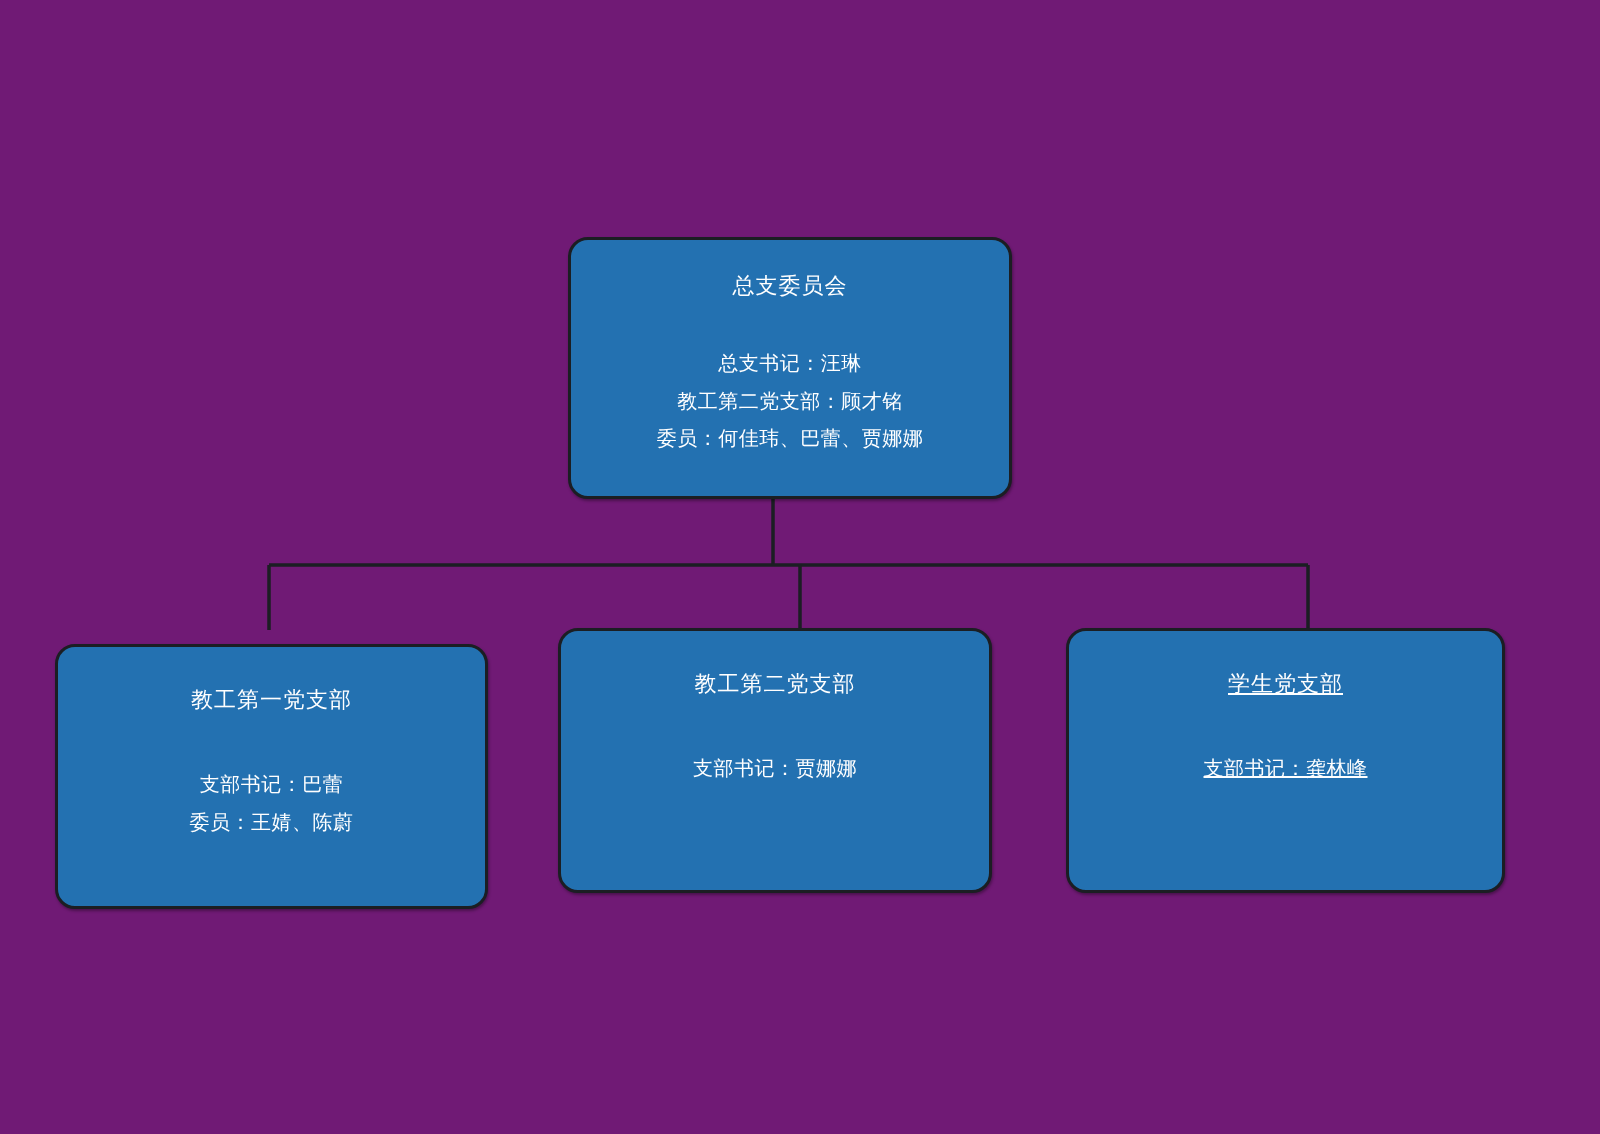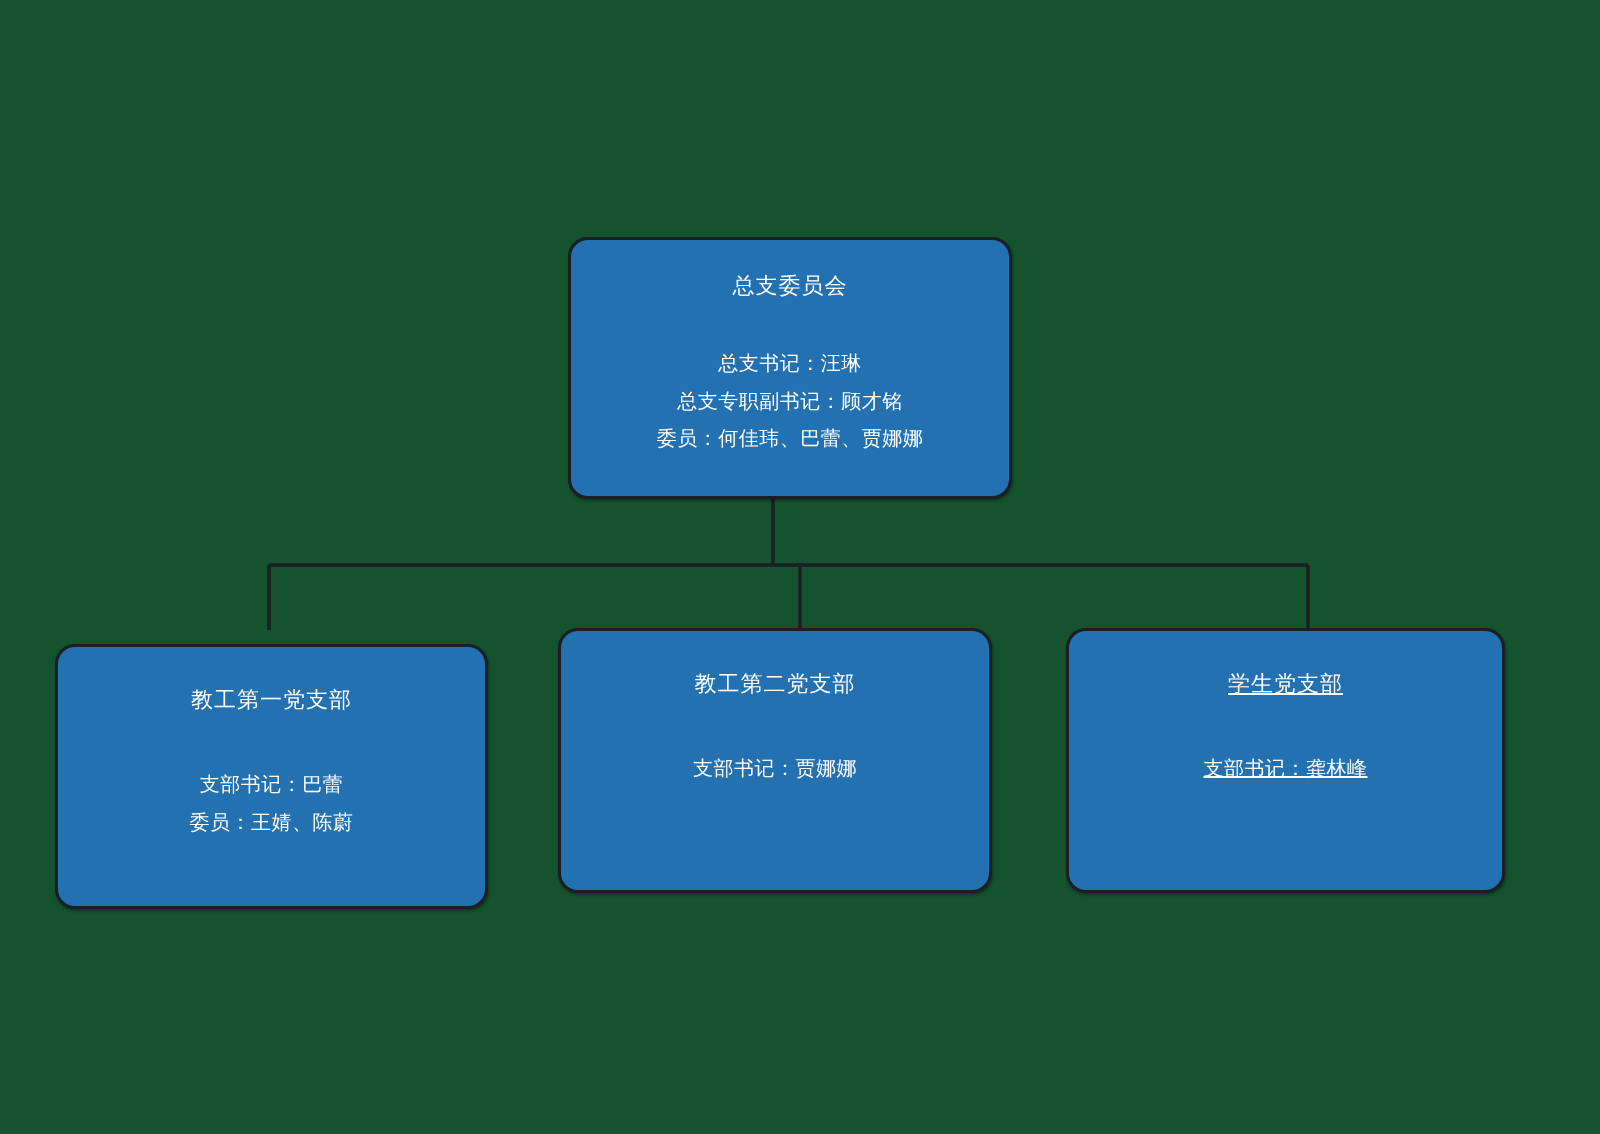--- a/index.html
+++ b/index.html
@@ -4,21 +4,21 @@
 <style>
   html, body {
     margin: 0;
     padding: 0;
     background: #ffffff;
   }
   .canvas {
     position: relative;
     width: 1600px;
     height: 1134px;
-    background: #14532d;
+    background: #701a75;
     font-family: "DejaVu Sans", "Liberation Sans", sans-serif;
     overflow: hidden;
   }
   .connectors {
     position: absolute;
     left: 0;
     top: 0;
     width: 1600px;
     height: 1134px;
   }
@@ -71,21 +71,21 @@
     <line x1="269" y1="565" x2="1308" y2="565"></line>
     <line x1="269" y1="565" x2="269" y2="630"></line>
     <line x1="800" y1="565" x2="800" y2="630"></line>
     <line x1="1308" y1="565" x2="1308" y2="630"></line>
   </svg>
 
   <div class="org-box box-root">
     <div class="box-title">总支委员会</div>
     <div class="box-body">
       <div class="line">总支书记：汪琳</div>
-      <div class="line">总支专职副书记：顾才铭</div>
+      <div class="line">教工第二党支部：顾才铭</div>
       <div class="line">委员：何佳玮、巴蕾、贾娜娜</div>
     </div>
   </div>
 
   <div class="org-box box-child-1">
     <div class="box-title">教工第一党支部</div>
     <div class="box-body">
       <div class="line">支部书记：巴蕾</div>
       <div class="line">委员：王婧、陈蔚</div>
     </div>

